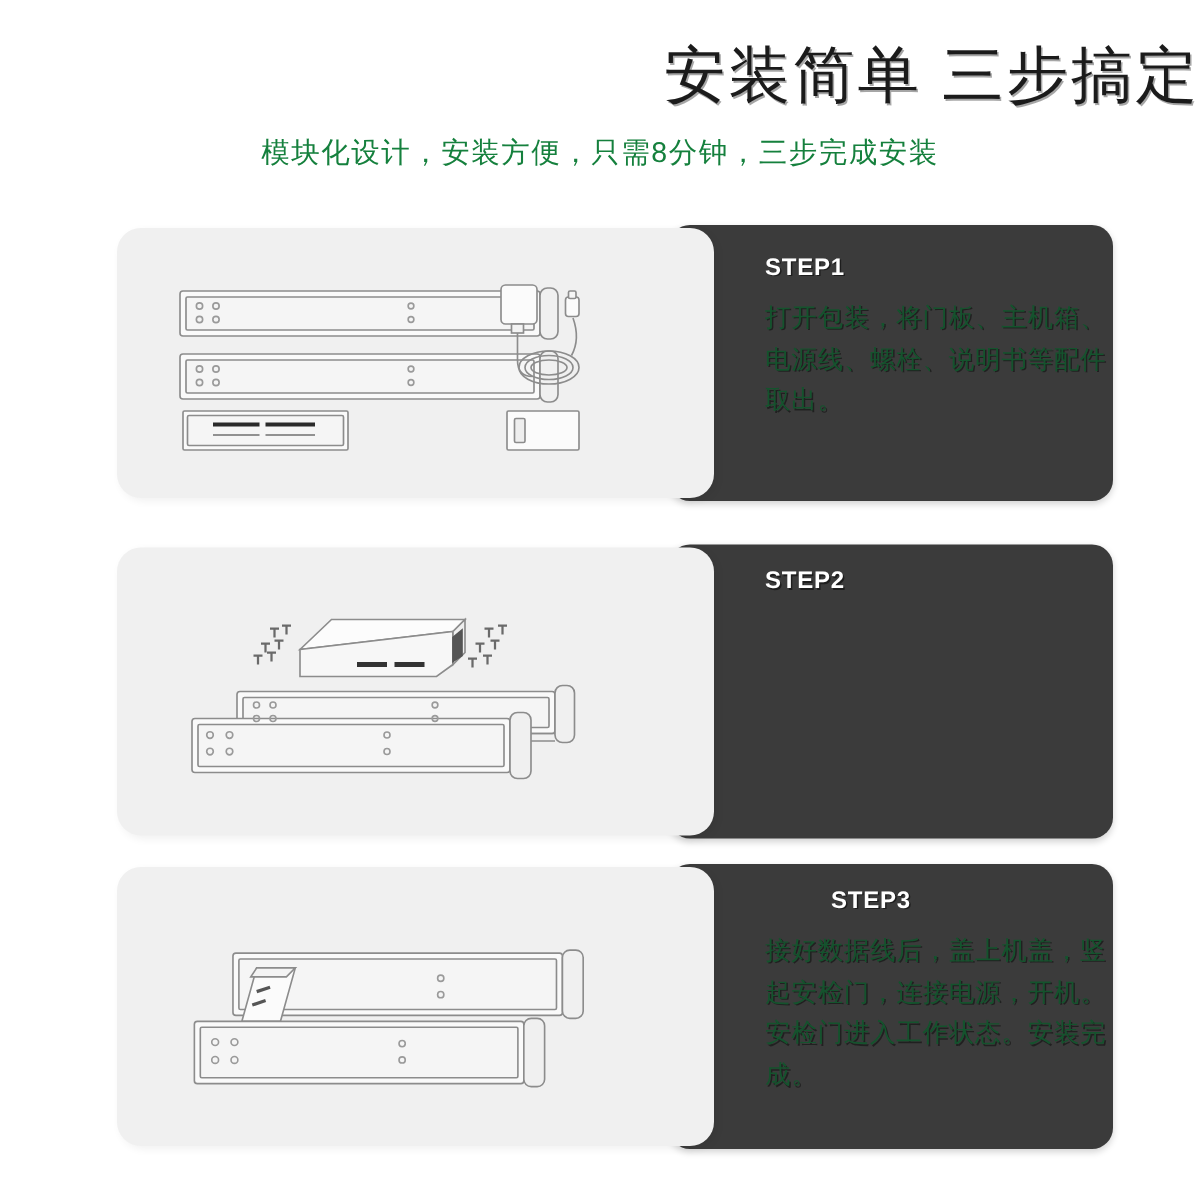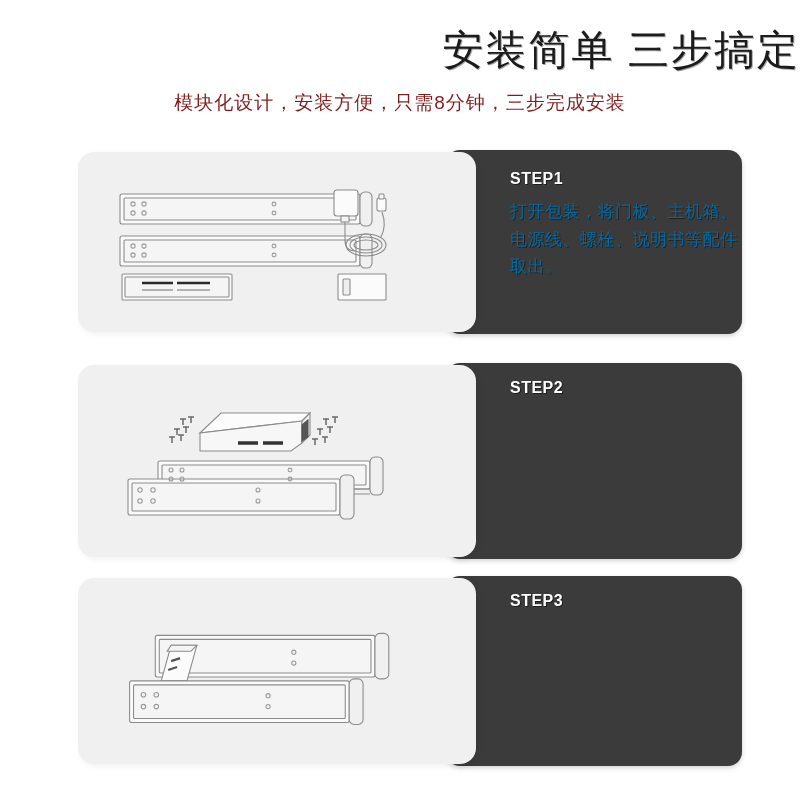--- a/index.html
+++ b/index.html
@@ -32,21 +32,21 @@
     font-weight: normal;
     color: #1b1b1b;
     letter-spacing: 2px;
     line-height: 1.2;
     text-shadow: 1px 1px 0 rgba(0,0,0,0.35);
     text-align: right;
   }
   .subtitle {
     margin-top: 16px;
     font-size: 19px;
-    color: #7f1d1d;
+    color: #15803d;
     letter-spacing: 1px;
     line-height: 1.3;
   }
 
   
   .step-card {
     position: absolute;
     left: 78px;
     width: 664px;
     height: 184px;
@@ -80,30 +80,30 @@
     position: absolute;
     left: 432px;
     top: 20px;
     font-size: 16px;
     font-weight: bold;
     color: #ffffff;
     letter-spacing: 0.5px;
     text-shadow: 1px 1px 0 rgba(0,0,0,0.5);
   }
   .step-card.s2 .step-label { top: 16px; }
-  .step-card.s3 .step-label { top: 16px; }
+  .step-card.s3 .step-label { top: 16px; margin-left: 44px; }
 
   .step-text {
     position: absolute;
     left: 432px;
     top: 48px;
     width: 244px;
     font-size: 17px;
     line-height: 1.62;
-    color: #0369a1;
+    color: #14532d;
     letter-spacing: 0.5px;
     text-shadow: 1px 1px 0 rgba(0,0,0,0.45);
   }
   .step-card.s2 .step-text { top: 44px; }
   .step-card.s3 .step-text { top: 44px; }
 
   
   .illus {
     position: absolute;
     top: 0; left: 0;
@@ -286,15 +286,16 @@
             <circle cx="77" cy="118" r="2.3"></circle>
           <circle cx="64" cy="130" r="2.3"></circle>
             <circle cx="77" cy="130" r="2.3"></circle>
           <circle cx="190" cy="119" r="2.1"></circle>
             <circle cx="190" cy="130" r="2.1"></circle>
         </g>
       </svg>
     </div>
 
     <div class="step-label">STEP3</div>
+    <div class="step-text">接好数据线后，盖上机盖，竖起安检门，连接电源，开机。安检门进入工作状态。安装完成。</div>
   </div>
 
 </div>
 
 </body></html>

